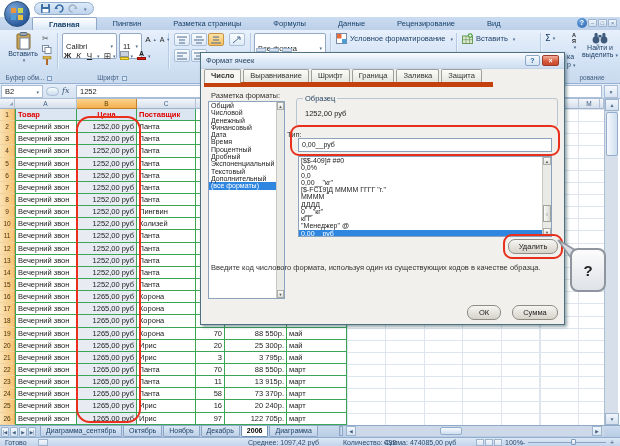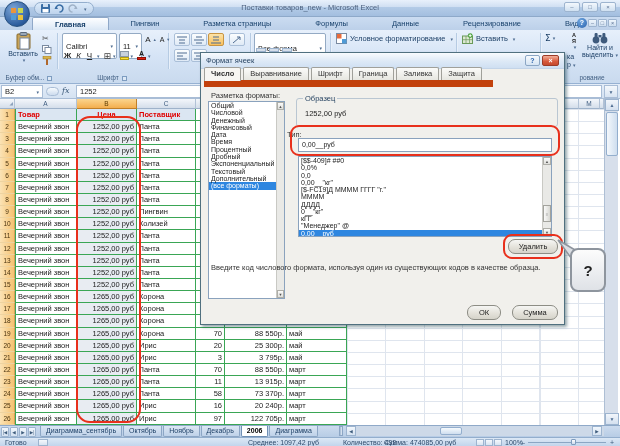--- a/index.html
+++ b/index.html
@@ -19,21 +19,21 @@
   .qat{position:absolute;left:34px;top:2px;height:13px;display:flex;align-items:center;gap:4px;
     background:linear-gradient(#dcebfa,#bed3ec);border:1px solid #93aecd;border-radius:7px;padding:0 6px}
   .win-title{position:absolute;left:0;right:0;top:3px;text-align:center;color:#4a5f7d;font-size:7.5px}
   .winbtns{position:absolute;right:4px;top:2px;display:flex;gap:2px}
   .winbtn{width:16px;height:10px;border:1px solid #9db4cf;border-radius:2px;
     background:linear-gradient(#f3f8fd,#cfe0f1);font-size:6px;line-height:8px;text-align:center;color:#5a7294}
 
   
   .tabrow{position:absolute;left:0;top:17px;width:620px;height:13px;background:linear-gradient(#cbdcf1,#bcd0e9)}
   .rtabs{position:absolute;left:32px;top:0;display:flex;height:13px}
-  .rtab{padding:0 22px;height:13px;line-height:13px;font-size:7.5px;color:#17406b}
+  .rtab{padding:0 16px;height:13px;line-height:13px;font-size:7.5px;color:#17406b}
   .rtab.active{background:linear-gradient(#fdfeff,#e9f1fa 60%,#dae7f5);border:1px solid #8fa8c8;border-bottom:none;
     border-radius:2px 2px 0 0;font-weight:bold}
   .help-circ{position:absolute;right:33px;top:1px;width:10px;height:10px;border-radius:50%;
     background:radial-gradient(circle at 35% 30%,#6fa6e0,#2a63ad);color:#fff;font-size:7px;font-weight:bold;
     text-align:center;line-height:10px}
   .winbtns2{position:absolute;right:3px;top:2px;display:flex;gap:1px}
   .winbtn2{width:9px;height:8px;border:1px solid #9db4cf;border-radius:1px;background:linear-gradient(#eef5fc,#cfdff0);
     font-size:5.5px;line-height:6px;text-align:center;color:#5a7294}
 
   
@@ -99,21 +99,21 @@
   
   .dlg{position:absolute;left:200px;top:52px;width:365px;height:273px;background:#f1f0ec;
     border:1px solid #50707f;box-shadow:2px 2px 3px rgba(20,60,70,.45);z-index:10;font-size:7.5px}
   .dlg-title{height:16px;background:linear-gradient(#f8fbfe,#dde9f6 55%,#cfdff2);border-bottom:1px solid #c3d4e8;
     display:flex;align-items:center;padding:0 5px;color:#1e3c5c}
   .dlg-help{margin-left:auto;width:15px;height:11px;border:1px solid #8ba6c4;border-radius:2px;
     background:linear-gradient(#f6fafd,#d6e4f3);font-size:7px;text-align:center;line-height:10px;color:#2a63ad;font-weight:bold}
   .dlg-close{margin-left:2px;width:17px;height:11px;border:1px solid #9c3b28;border-radius:2px;
     background:linear-gradient(#f2b09b,#d8593c 60%,#c54a2e);color:#fff;font-size:7px;font-weight:bold;text-align:center;line-height:10px}
   .dlg-tabs{position:absolute;left:3px;top:19px;display:flex;align-items:flex-end;height:15px;width:289px;
-    border-bottom:7px solid #c2410c}
+    border-bottom:5px solid #c2410c}
   .dtab{padding:1px 6px 2px;background:linear-gradient(#fbfbf9,#e6e6e0);border:1px solid #a0a09a;border-bottom:none;
     border-radius:2px 2px 0 0;margin-right:2px;font-size:7.5px;color:#333}
   .dtab.active{background:#f7f6f2;padding-bottom:3px;margin-bottom:-1px;font-weight:bold}
   .dlabel{position:absolute;font-size:7.5px;color:#333}
   .listbox{position:absolute;background:#fff;border:1px solid #8aa2bd;overflow:hidden}
   .li{height:7.3px;line-height:7.4px;font-size:7px;padding:0 2px;white-space:nowrap;color:#222}
   .li.sel{background:#2e86e0;color:#fff}
   .lscroll{position:absolute;right:0;top:0;bottom:0;width:8px;background:#e9e9e6;border-left:1px solid #c9c9c4}
   .lsb{position:absolute;left:0;width:7px;height:8px;background:linear-gradient(#fbfbfa,#dededa);border:1px solid #aeaea8;
     font-size:4px;text-align:center;line-height:7px;color:#555}
@@ -154,28 +154,20 @@
   .sb{position:absolute;top:1px;white-space:nowrap}
   .viewbtn{position:absolute;top:1px;width:8px;height:7px;border:1px solid #9db4cf;background:linear-gradient(#f4f8fc,#d8e4f2)}
   .zoomline{position:absolute;top:4px;height:1px;background:#8ba6c4}
   .zoomthumb{position:absolute;top:1px;width:5px;height:6px;background:linear-gradient(#fdfdfd,#cddcee);border:1px solid #7f9cbd;border-radius:1px}
 </style>
 </head>
 <body>
 
 <div class="screen">
 
-  <div class="titlebar">
-    <div class="win-title">Поставки товаров_new - Microsoft Excel</div>
-    <div class="winbtns">
-      <div class="winbtn">–</div>
-      <div class="winbtn">□</div>
-      <div class="winbtn">×</div>
-    </div>
-  </div>
   <div class="office-btn">
     <svg width="14" height="14" viewBox="0 0 14 14">
       <rect x="1" y="1" width="5" height="5" fill="#e8953c"></rect>
         <rect x="8" y="1" width="5" height="5" fill="#c7d64f"></rect>
       <rect x="1" y="8" width="5" height="5" fill="#4f9bd6"></rect>
         <rect x="8" y="8" width="5" height="5" fill="#e8c23c"></rect>
     </svg>
   </div>
   <div class="qat">
     <svg width="9" height="9" viewBox="0 0 9 9">

